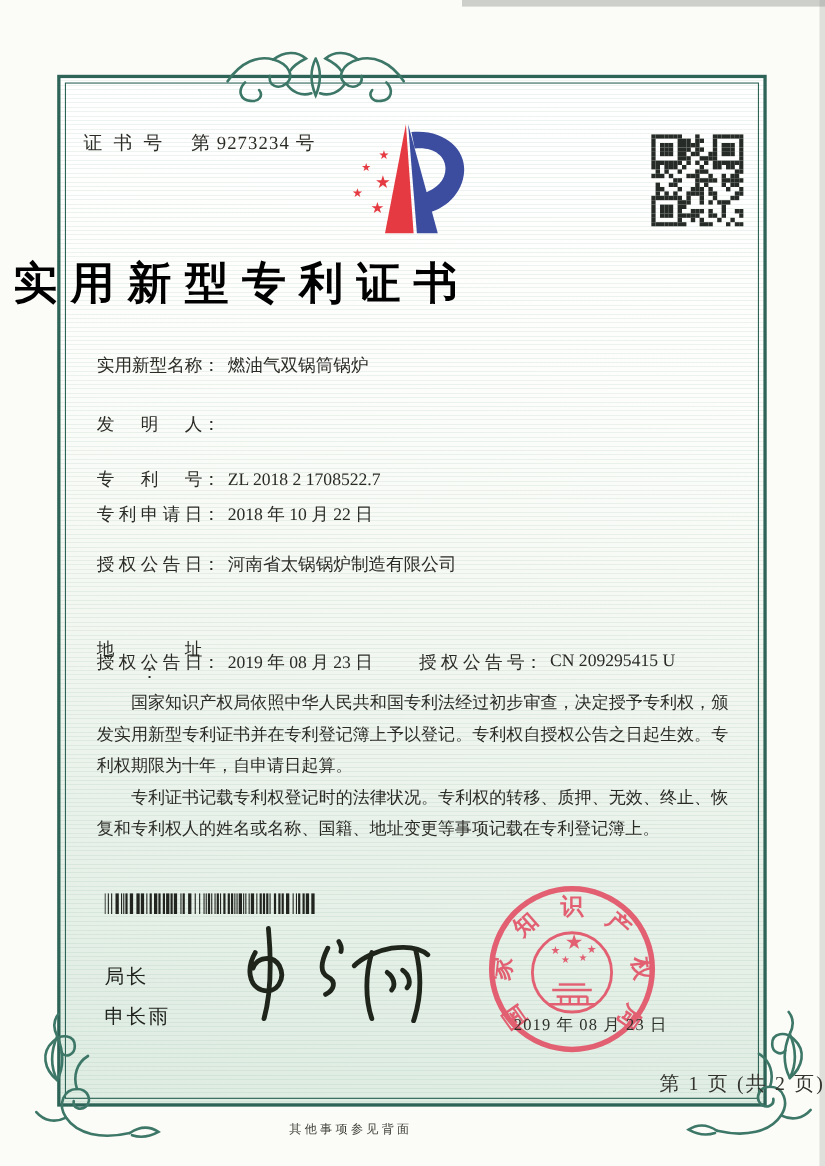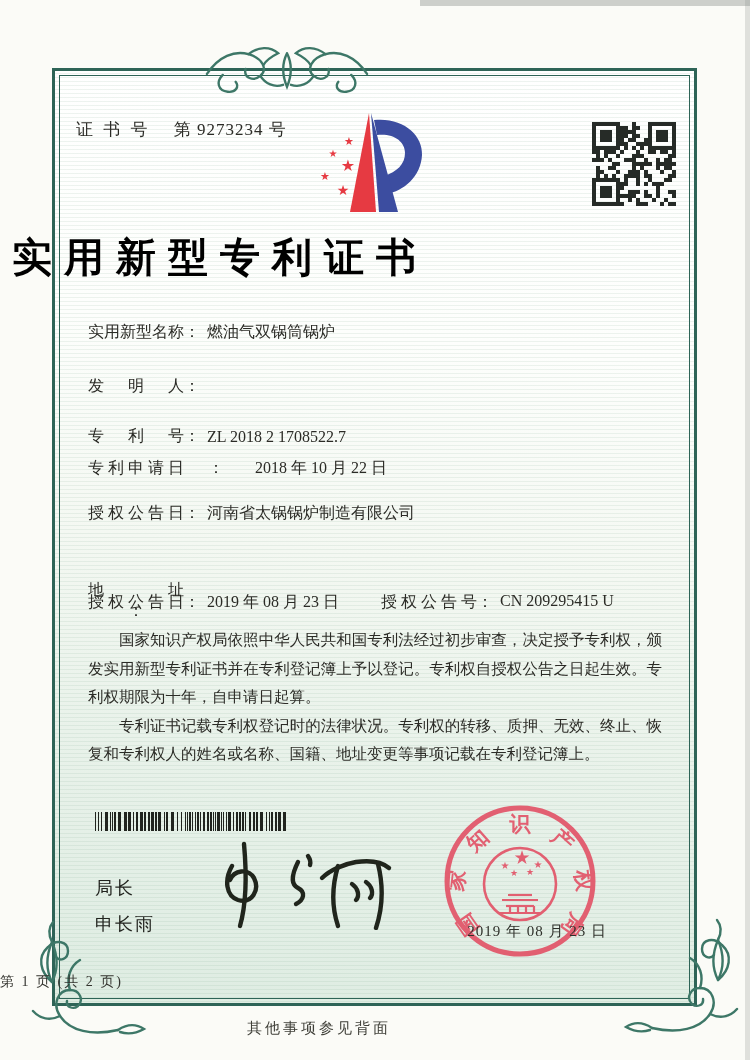--- a/index.html
+++ b/index.html
@@ -59,21 +59,21 @@
     position:absolute;left:0;top:230px;width:750px;text-align:left;
     font-size:40px;font-weight:600;letter-spacing:12px;text-indent:12px;color:#000000;
   }
 
   .fields{position:absolute;left:88px;top:0;width:576px;font-size:16px;}
   .frow{position:absolute;left:0;display:flex;align-items:center;white-space:nowrap;}
   .frow .lbl{display:inline-block;width:96px;text-align:justify;text-align-last:justify;flex:none;}
   .frow .colon{flex:none;}
   .frow .val{margin-left:7px;white-space:normal;}
   #row-name{top:322px;} #row-inv{top:376px;} #row-pno{top:426px;}
-  #row-fdate{top:458px;gap:24px;} #row-owner{top:503px;} #row-addr{top:580px;flex-direction:column;} #row-gdate{top:592px;}
+  #row-fdate{top:458px;} #row-owner{top:503px;} #row-addr{top:580px;flex-direction:column;} #row-gdate{top:592px;}
   .val-lines div{line-height:25px;}
   .pair2{margin-left:42px;display:flex;}
 
   .body-text{
     position:absolute;left:88px;top:626px;width:574px;
     font-size:15.5px;line-height:28.5px;text-align:justify;color:var(--ink);
   }
   .body-text p{text-indent:2em;}
 
   .barcode{position:absolute;left:95px;top:812px;width:194px;height:19px;}
@@ -88,22 +88,22 @@
   .seal{position:absolute;left:436px;top:797px;width:168px;height:168px;opacity:.92;}
   .seal circle.ring{stroke:var(--seal-red);fill:none;}
   #seal-arc text{font-family:"Liberation Serif","DejaVu Serif",serif;font-size:21px;font-weight:bold;fill:var(--seal-red);text-anchor:middle;}
   .emblem *{stroke:var(--seal-red);}
   .emblem-star{fill:var(--seal-red);font-family:"DejaVu Sans",sans-serif;text-anchor:middle;dominant-baseline:central;}
   .seal-date{
     position:absolute;left:452px;top:922px;width:170px;text-align:center;
     font-size:15px;letter-spacing:1px;color:#2e302a;z-index:5;
   }
 
-  .page-num{position:absolute;left:0;top:973px;width:750px;text-align:left;font-size:14px;color:#33332e;letter-spacing:2px;}
-  .back-note{position:absolute;left:0;top:1019px;width:638px;text-align:center;font-size:15px;color:var(--ink-light);letter-spacing:3px;}
+  .page-num{position:absolute;left:0;top:973px;width:750px;text-align:right;font-size:18px;color:#33332e;letter-spacing:2px;}
+  .back-note{position:absolute;left:0;top:1019px;width:638px;text-align:center;font-size:11px;color:var(--ink-light);letter-spacing:3px;}
 </style>
 </head>
 <body>
 
 <div class="scan-strip-top"></div>
 <div class="scan-strip-right"></div>
 
 <div class="cert-bg"></div>
 <div class="frame-outer"></div>
 <div class="frame-inner"></div>

